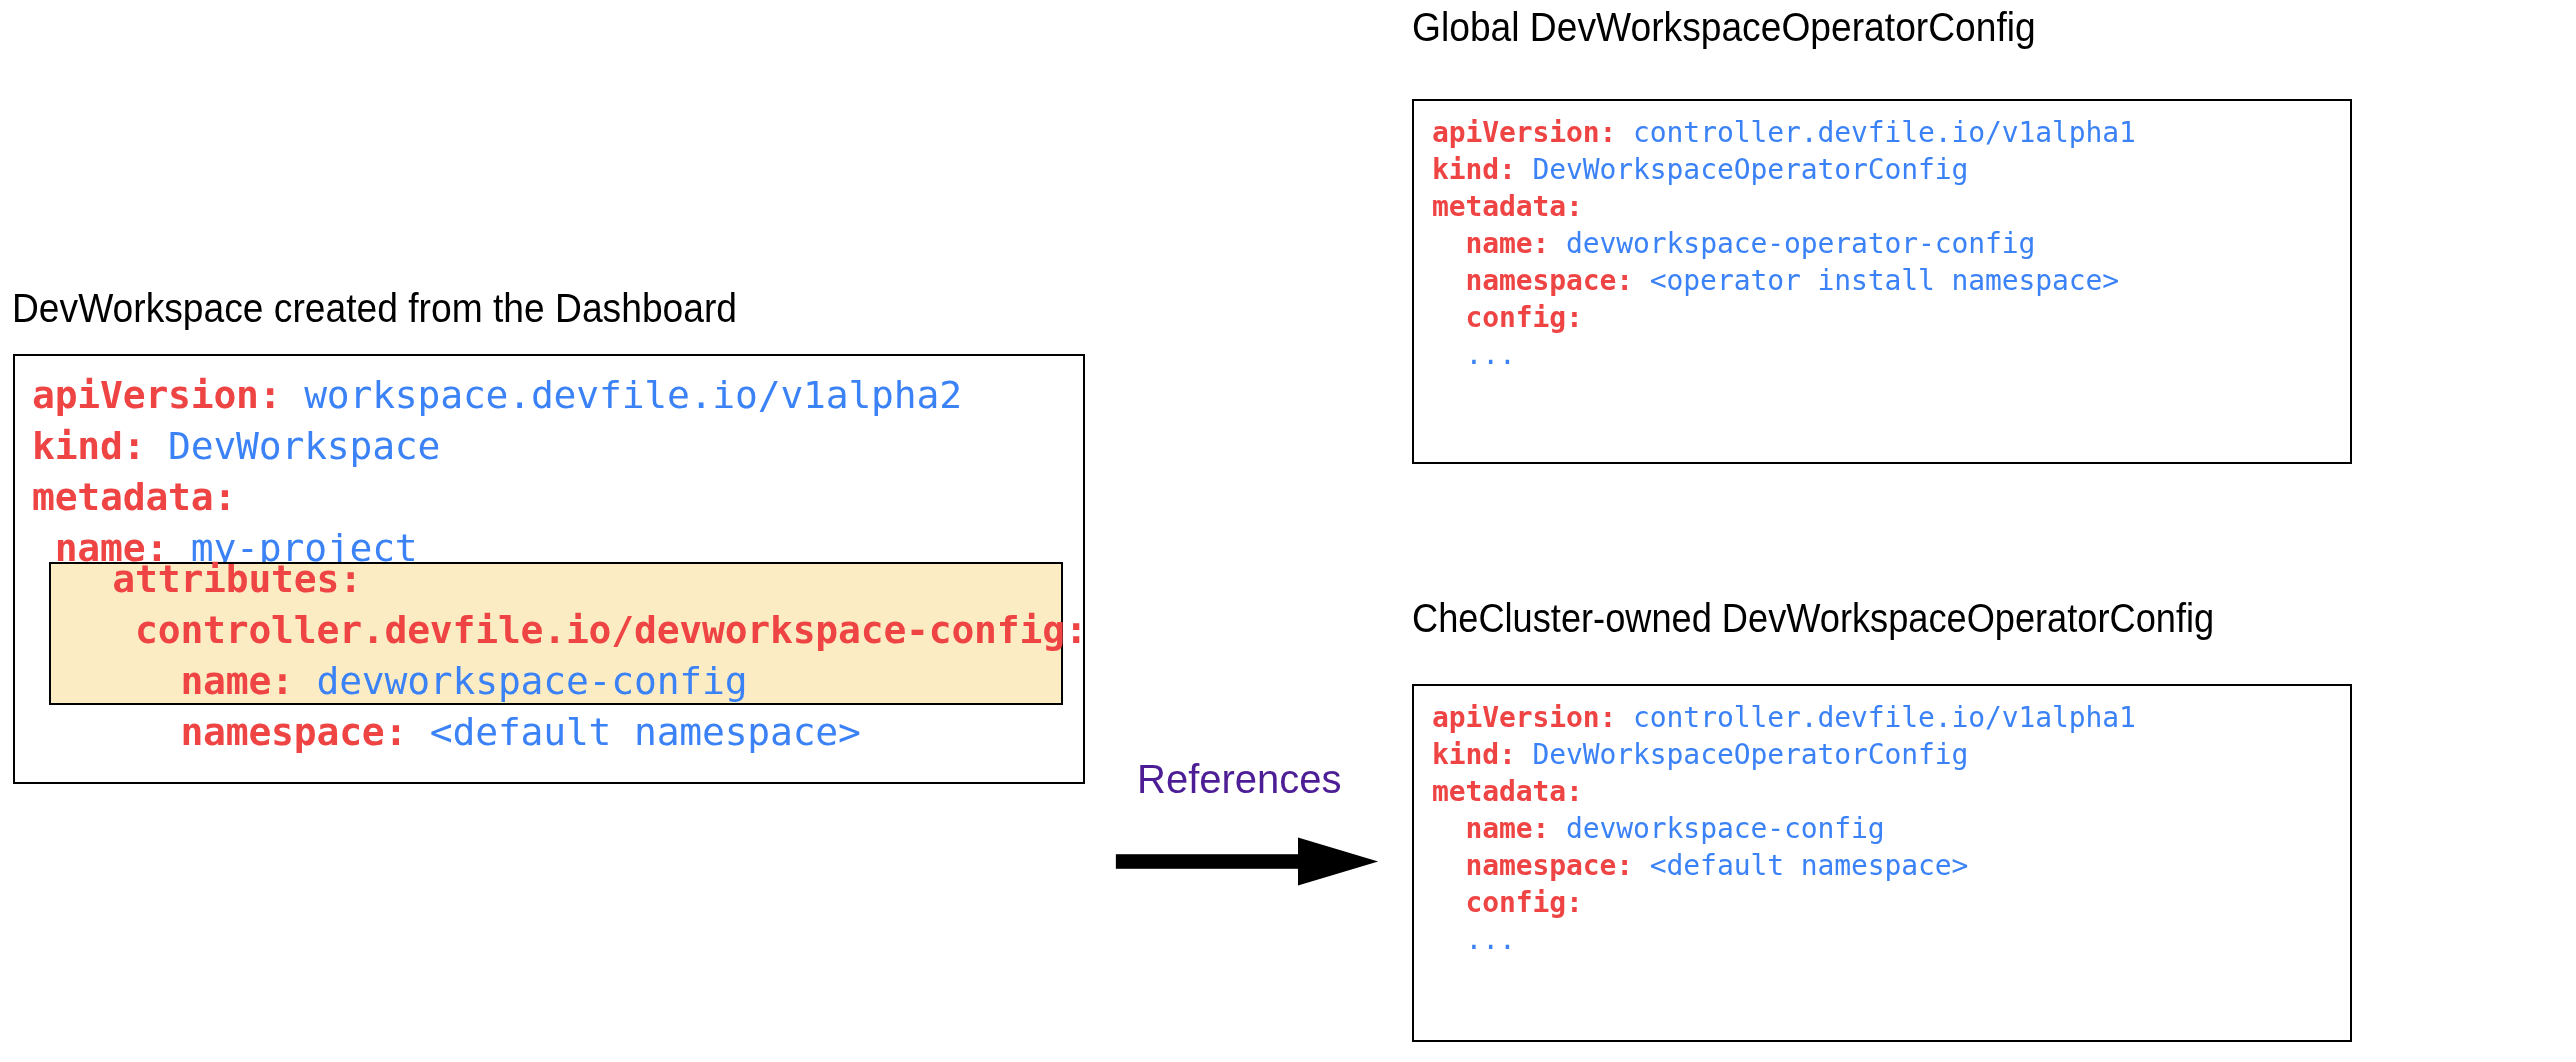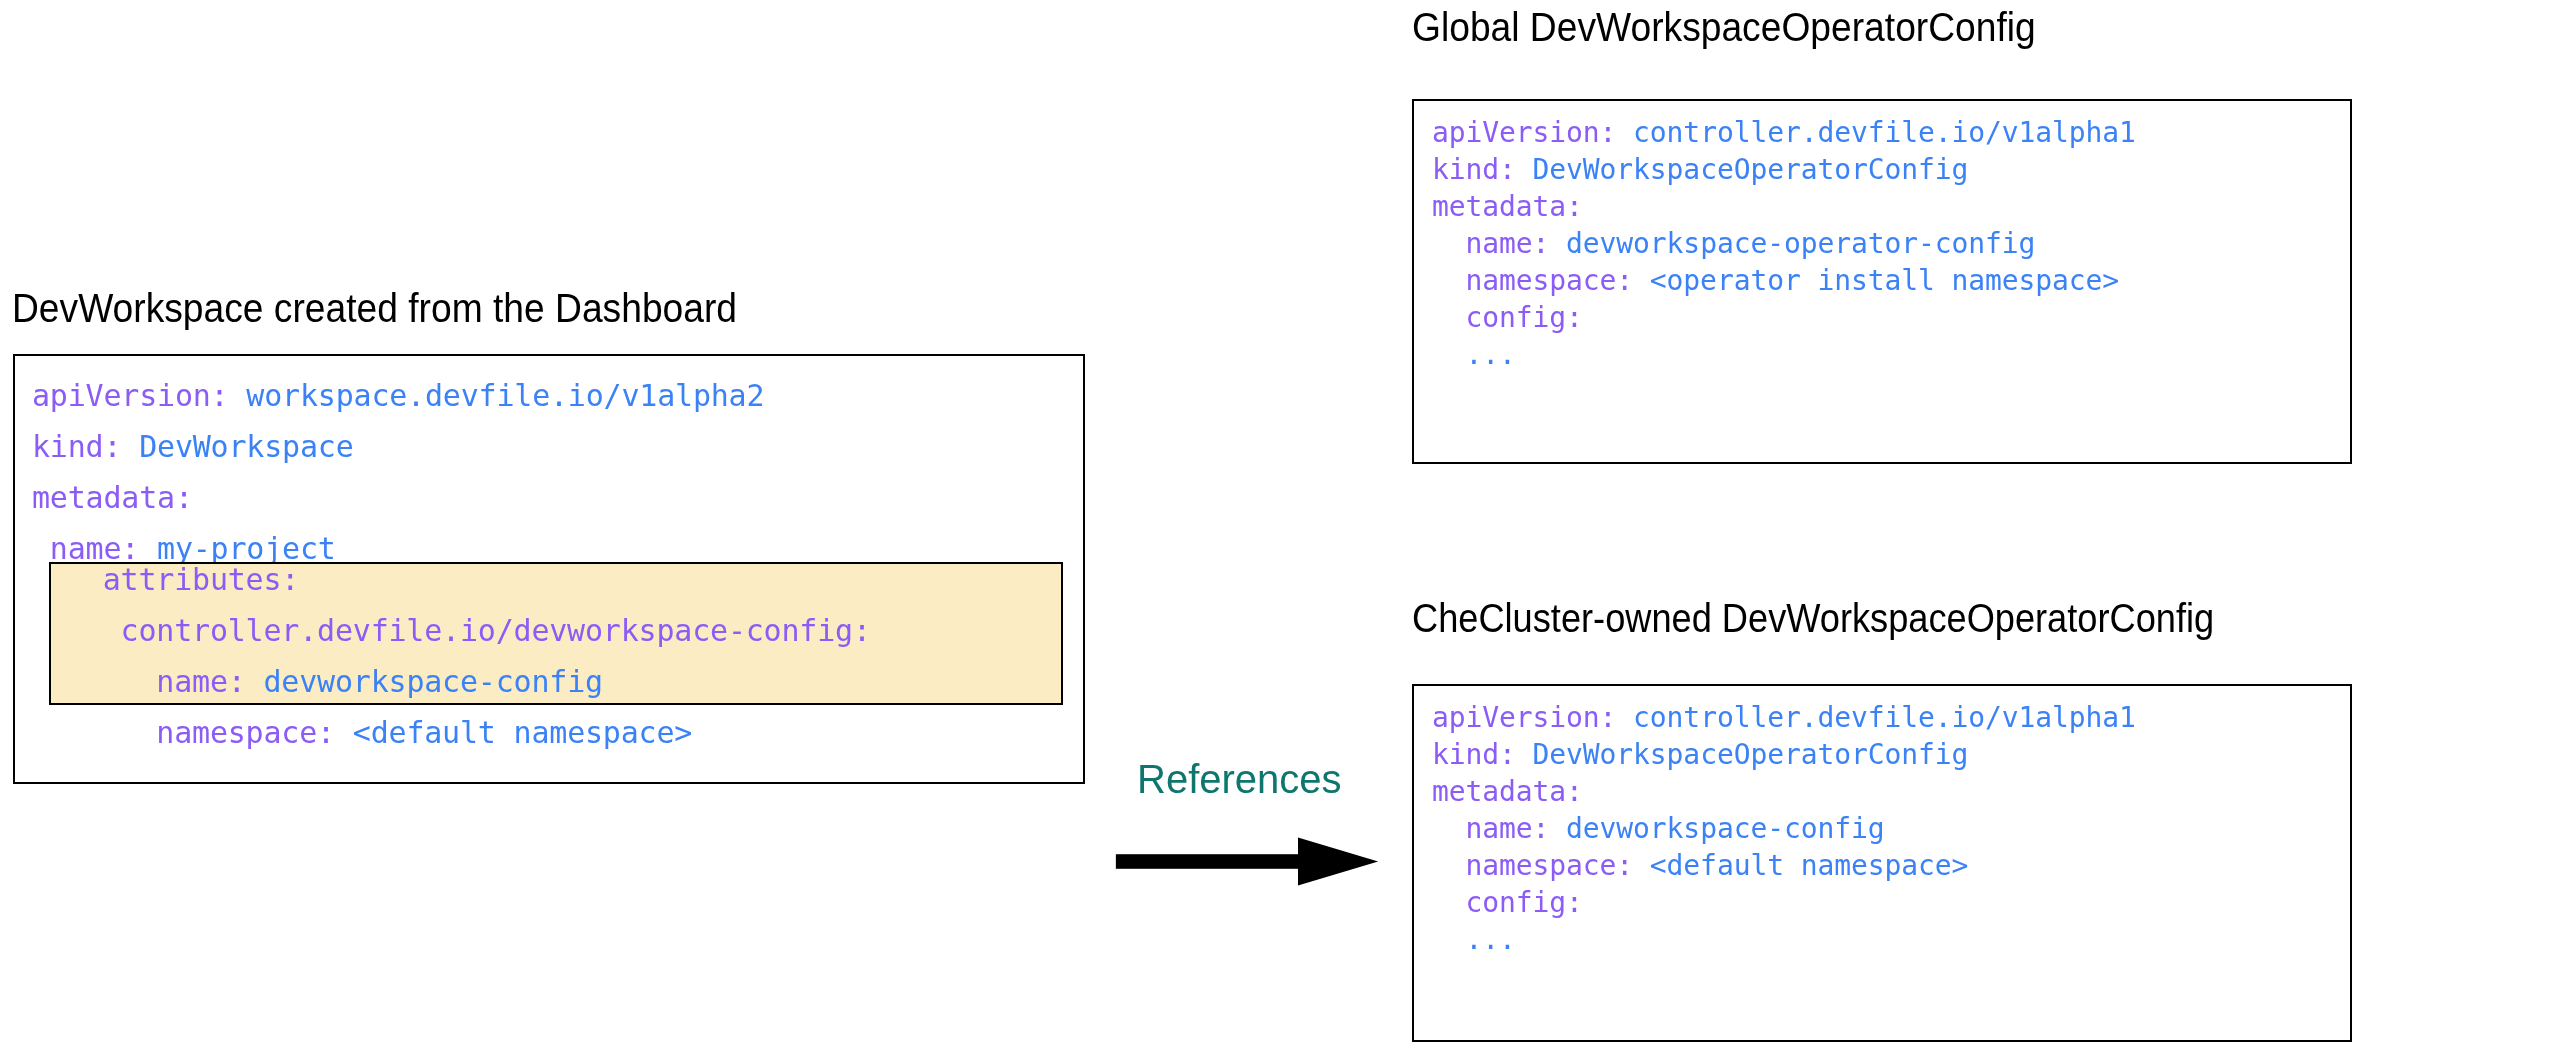--- a/index.html
+++ b/index.html
@@ -75,25 +75,25 @@
     height: 358px;
   }
 
   
   .yaml {
     position: absolute;
     font-family: "DejaVu Sans Mono", "Liberation Mono", monospace;
     white-space: pre;
     color: #1b3a66;
   }
-  .yaml .k { color: #8b5cf6; }
+  .yaml .k { color: #ef4444; font-weight: bold; }
   .yaml .v { color: #3b82f6; }
 
   .yaml-left {
-    font-size: 30px;
+    font-size: 38px;
     line-height: 51px;
     letter-spacing: -0.2px;
   }
   .yaml-right {
     font-size: 28px;
     line-height: 37px;
     letter-spacing: -0.1px;
   }
 
   #yaml-dw-head {
@@ -125,21 +125,21 @@
     box-sizing: border-box;
   }
 
   
   #references-label {
     position: absolute;
     left: 1137px;
     top: 759px;
     font-size: 40px;
     font-family: "Liberation Sans", sans-serif;
-    color: #0f766e;
+    color: #4c1d95;
     white-space: nowrap;
     line-height: 1.0;
   }
   #reference-arrow {
     position: absolute;
     left: 1115px;
     top: 836px;
     width: 264px;
     height: 51px;
   }

